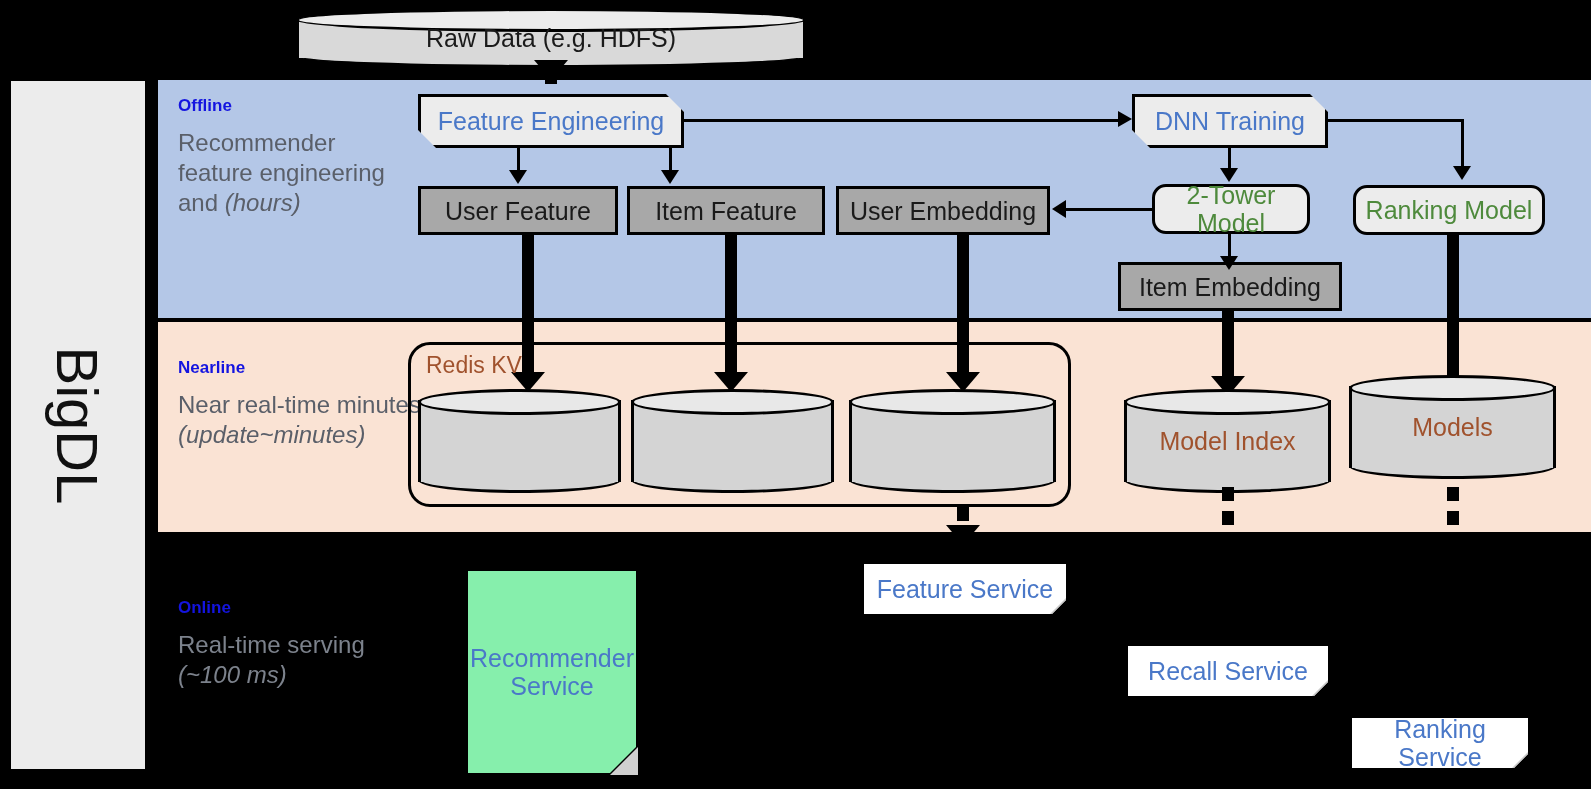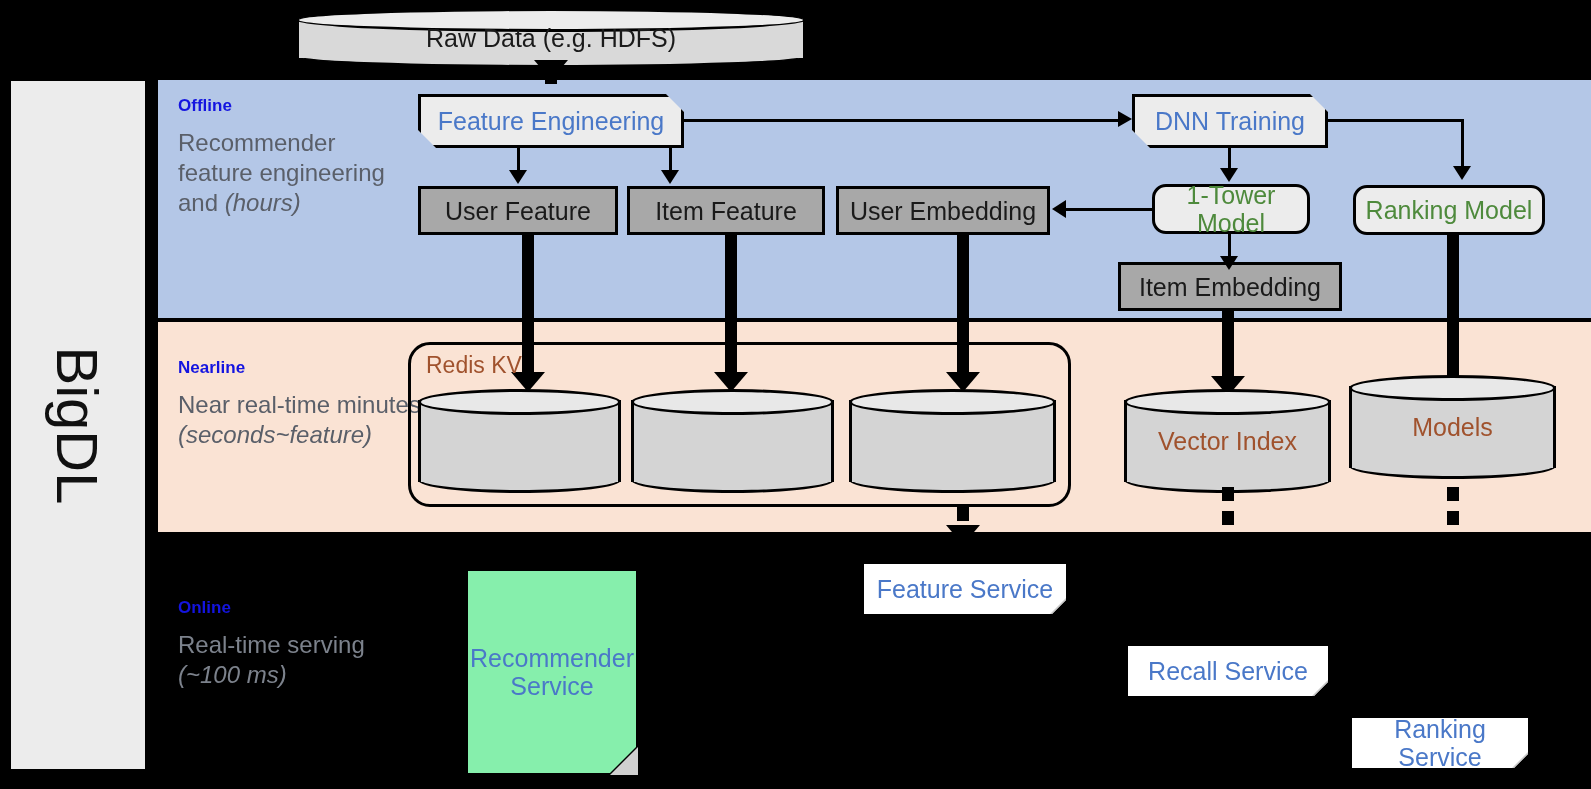--- a/index.html
+++ b/index.html
@@ -104,21 +104,21 @@
   <div class="abs ln thick" style="left:545px;top:62px;height:22px;"></div>
   <div class="abs arrowdown-thick" style="left:534px;top:60px;"></div>
 
   <div class="abs" id="cap-offline">
     <div class="sec-title">Offline</div>
     <div class="sec-sub" style="margin-top:12px;"><span>Recommender feature engineering and </span><i>(hours)</i></div>
   </div>
 
   <div class="abs" id="cap-nearline">
     <div class="sec-title">Nearline</div>
-    <div class="sec-sub" style="margin-top:12px;"><span>Near real-time minutes </span><i>(seconds~feature)</i></div>
+    <div class="sec-sub" style="margin-top:12px;"><span>Near real-time minutes </span><i>(update~minutes)</i></div>
   </div>
 
   <div class="abs" id="cap-online">
     <div class="sec-title">Online</div>
     <div class="sec-sub" style="margin-top:12px;"><span>Real-time serving </span><i>(~100 ms)</i></div>
   </div>
 
   <div class="abs notched node" style="left:418px;top:94px;width:266px;height:54px;">
     <span>Feature Engineering</span>
   </div>
@@ -139,21 +139,21 @@
   <div class="abs graybox node" style="left:836px;top:186px;width:214px;height:49px;">
     <span>User Embedding</span>
   </div>
 
   <div class="abs ln thin" style="left:517px;top:148px;height:24px;"></div>
   <div class="abs arrowdown-thin" style="left:509px;top:170px;"></div>
   <div class="abs ln thin" style="left:669px;top:148px;height:24px;"></div>
   <div class="abs arrowdown-thin" style="left:661px;top:170px;"></div>
 
   <div class="abs roundbox node" style="left:1152px;top:184px;width:158px;height:50px;">
-    <span>1-Tower Model</span>
+    <span>2-Tower Model</span>
   </div>
 
   <div class="abs roundbox node" style="left:1353px;top:185px;width:192px;height:50px;">
     <span>Ranking Model</span>
   </div>
 
   <div class="abs ln thin" style="left:1228px;top:148px;height:22px;"></div>
   <div class="abs arrowdown-thin" style="left:1220px;top:168px;"></div>
 
   <div class="abs ln hthin" style="left:1328px;top:119px;width:136px;"></div>
@@ -203,21 +203,21 @@
     <div class="bot"></div>
     <div class="body"></div>
     <div class="top"></div>
     <div class="lbl"></div>
   </div>
 
   <div class="abs cyl" style="left:1124px;top:389px;width:207px;height:104px;">
     <div class="bot"></div>
     <div class="body"></div>
     <div class="top"></div>
-    <div class="lbl">Vector Index</div>
+    <div class="lbl">Model Index</div>
   </div>
   <div class="abs cyl" style="left:1349px;top:375px;width:207px;height:104px;">
     <div class="bot"></div>
     <div class="body"></div>
     <div class="top"></div>
     <div class="lbl">Models</div>
   </div>
 
   <div class="abs dashseg" style="left:957px;top:507px;"></div>
   <div class="abs arrowdown-thick" style="left:946px;top:525px;"></div>

